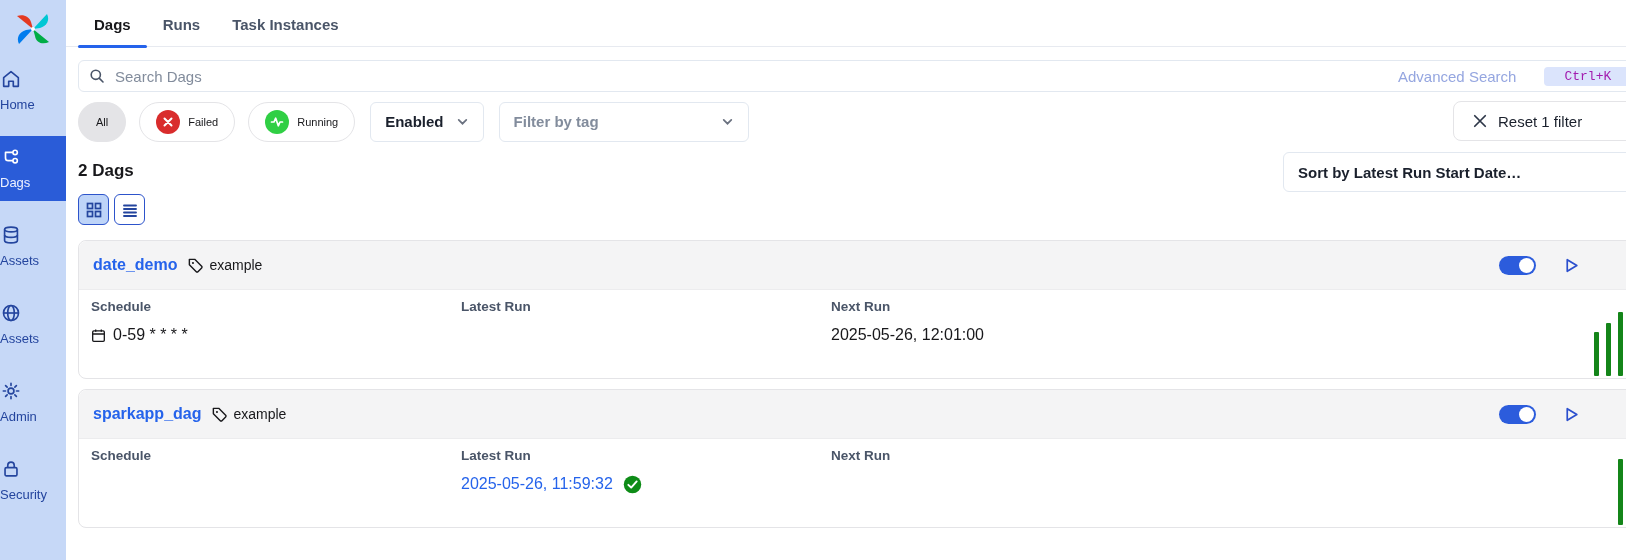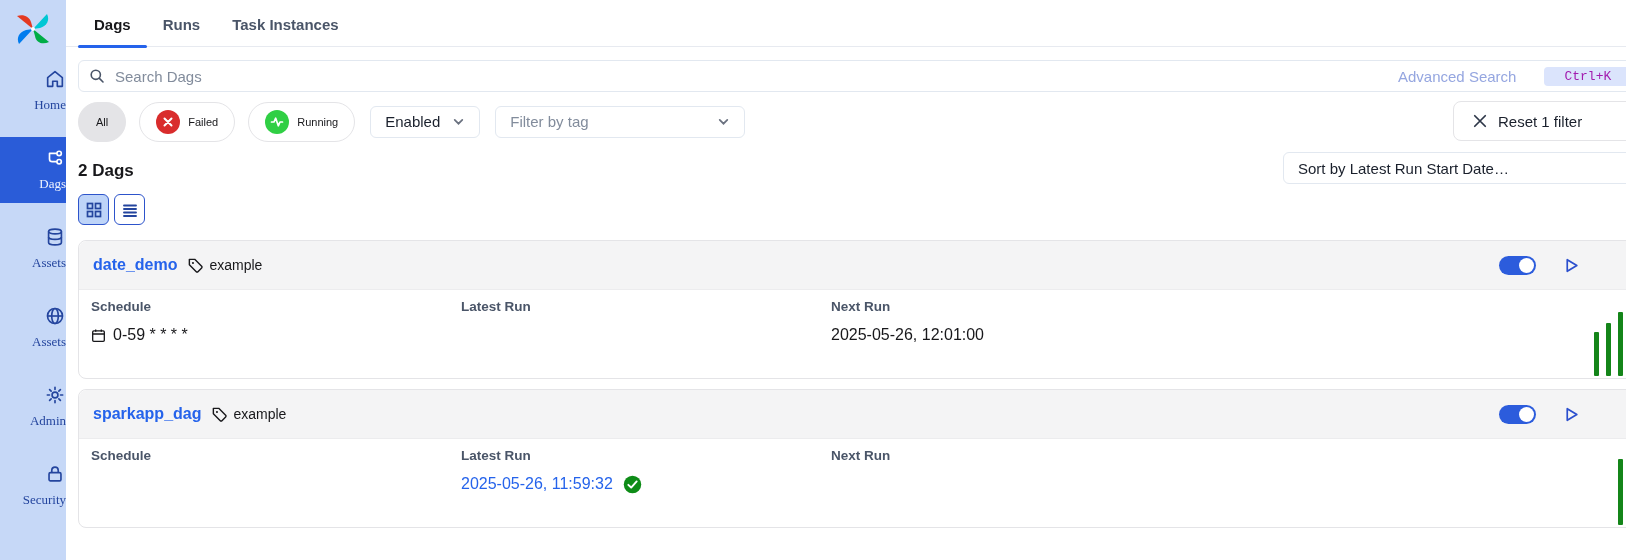--- a/index.html
+++ b/index.html
@@ -9,21 +9,21 @@
     font-family:"Liberation Sans", sans-serif; color:#1a202c; background:#fff;
   }
   
   .sidebar {
     position:absolute; left:0; top:0; width:66px; height:560px;
     background:#c6d8f7; display:flex; flex-direction:column; align-items:center;
   }
   .logo-wrap { width:66px; height:58px; display:flex; align-items:center; justify-content:center; }
   .side-item {
     width:66px; padding:10px 0 11px; margin-bottom:13px; display:flex; flex-direction:column;
-    align-items:flex-end; gap:7px; cursor:pointer; color:#24459e; font-size:13px;font-family:Liberation Serif, serif;
+    align-items:flex-start; gap:7px; cursor:pointer; color:#24459e; font-size:13px;
   }
   .side-item .nav-ic { width:22px; height:22px; display:block; }
   .side-item.active { background:#2a5cd8; color:#eef2ff; }
   
   .main { position:absolute; left:66px; top:0; width:1600px; }
   .tabs-row { display:flex; align-items:flex-end; height:47px; border-bottom:1px solid #e7eaf0; padding-left:12px; }
   .tab { position:relative; padding:13px 16px; font-size:15px; font-weight:600; color:#4a5568; cursor:pointer; }
   .tab.active { color:#18181b; font-weight:700; }
   .tab.active::after { content:""; position:absolute; left:0; right:0; bottom:-2px; height:3px; background:#2563eb; border-radius:2px; }
   .content { padding-left:12px; }
@@ -46,22 +46,22 @@
   .chip {
     height:40px; display:flex; align-items:center; gap:8px; padding:0 16px; border-radius:20px;
     background:#fff; border:1px solid #e4e4e7; font-size:11px; color:#18181b; cursor:pointer; white-space:nowrap;
   }
   .chip.all { background:#e4e4e7; border-color:#e4e4e7; padding:0 17px; }
   .st-circle { width:24px; height:24px; border-radius:50%; display:flex; align-items:center; justify-content:center; flex:none; }
   .st-failed { background:#d92c2c; }
   .st-running { background:#30cf44; }
   .st-success { background:#0e8c17; }
   .select {
-    height:32px; display:flex; align-items:center; gap:12px; padding:0 14px; border-radius:6px;
-    background:#fff; border:1px solid #e2e8f0; font-size:15px; cursor:pointer; white-space:nowrap;
+    height:40px; display:flex; align-items:center; gap:12px; padding:0 14px; border-radius:6px;
+    background:#fff; border:1px solid #e2e8f0; font-size:15px; cursor:pointer; white-space:nowrap;font-weight:bold;
   }
   .select .ph { color:#828c9c; }
   .select.tag-select { width:250px; justify-content:space-between; margin-left:2px; }
   .reset-btn {
     position:absolute; left:1375px; top:0; height:40px; width:215px; display:flex; align-items:center; gap:11px;
     padding:0 19px; border-radius:8px; background:#fff; border:1px solid #e4e4e7; font-size:15px; cursor:pointer; white-space:nowrap;
   }
   
   .count-row { position:relative; margin-top:8px; height:42px; }
   .count-heading { font-size:17px; font-weight:700; color:#18181b; padding-top:11px; }

